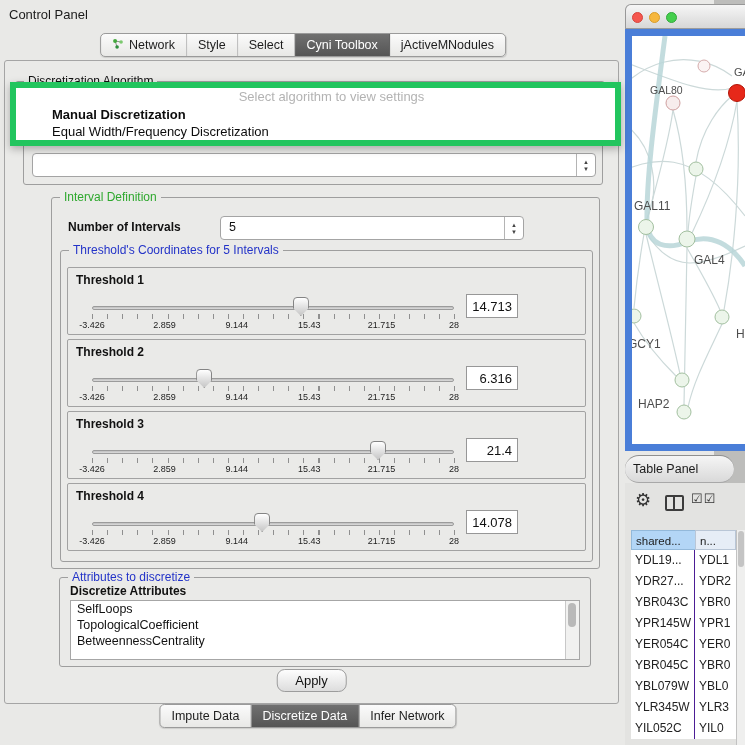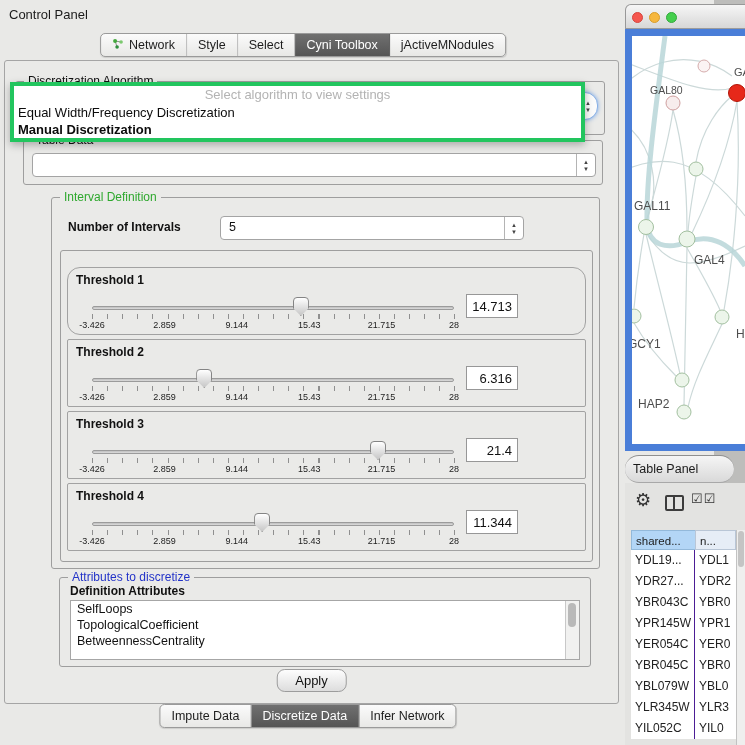--- a/index.html
+++ b/index.html
@@ -40,21 +40,21 @@
   .combo .combo-text{display:block;line-height:20px;padding-left:8px;overflow:hidden;white-space:nowrap;}
   .stepper{position:absolute;right:0;top:0;bottom:0;width:18px;border-left:1px solid #b4b4b4;
     display:flex;flex-direction:column;align-items:center;justify-content:center;gap:1px;color:#444;}
   .stepper span{font-size:6px;line-height:6px;}
 
   
   .algo-combo{position:absolute;left:8px;top:10px;width:572px;height:26px;background:#fbfbfb;
     border:1px solid #89b1e6;border-radius:13px;box-shadow:0 0 4px #7aa8e8;}
 
   .popup{position:absolute;left:10px;top:82px;width:567px;background:#fff;
-    border:4px solid #22c55e;box-shadow:0 3px 8px rgba(0,0,0,.28);z-index:20;}
+    border:6px solid #22c55e;box-shadow:0 3px 8px rgba(0,0,0,.28);z-index:20;padding-left:32px;}
   .popup-placeholder{height:18px;line-height:18px;text-align:center;color:#b3b3b3;font-size:13px;}
   .popup-item{height:17px;line-height:17px;padding-left:4px;font-size:13px;color:#0c0c0c;white-space:nowrap;}
   .popup-item.bold{font-weight:bold;}
 
   .bold-label{position:absolute;font-size:12px;font-weight:bold;color:#111;white-space:nowrap;}
 
   
   .thr-panel{position:absolute;left:6px;width:517px;height:66px;border:1px solid #a2a2a2;
     border-radius:2px;background:#eaeae8;}
   .slider-zone{position:absolute;left:24px;top:0;width:362px;height:66px;}
@@ -180,22 +180,23 @@
       <span class="bold-label" style="left:16px;top:22px;">Number of Intervals</span>
       <div class="combo" style="left:168px;top:18px;width:302px;height:22px;">
         <span class="combo-text">5</span>
         <div class="stepper">
             <span>▲</span>
             <span>▼</span>
           </div>
       </div>
 
       <div class="group" style="left:8px;top:52px;width:531px;height:310px;">
-
-        <div class="thr-panel" style="top:16px;border-radius:13px;">
+        <span class="group-label blue">Threshold's Coordinates for 5 Intervals</span>
+
+        <div class="thr-panel" style="top:16px;">
           <span class="bold-label" style="left:8px;top:5px;">Threshold 1</span>
           <div class="slider-zone">
             <div class="track"></div>
             <div class="ticks"></div>
             <div class="thumb" style="left: 57.7%;"></div>
             <span class="tl tl0">-3.426</span>
             <span class="tl tl1">2.859</span>
             <span class="tl tl2">9.144</span>
             <span class="tl tl3">15.43</span>
             <span class="tl tl4">21.715</span>
@@ -242,28 +243,28 @@
             <div class="track"></div>
             <div class="ticks"></div>
             <div class="thumb" style="left: 47%;"></div>
             <span class="tl tl0">-3.426</span>
             <span class="tl tl1">2.859</span>
             <span class="tl tl2">9.144</span>
             <span class="tl tl3">15.43</span>
             <span class="tl tl4">21.715</span>
             <span class="tl tl5">28</span>
           </div>
-          <div class="value-field">11.344</div>
+          <div class="value-field">14.078</div>
         </div>
       </div>
     </div>
 
     <div class="group" style="left:54px;top:516px;width:530px;height:88px;">
       <span class="group-label blue">Attributes to discretize</span>
-      <span class="bold-label" style="left:10px;top:6px;">Definition Attributes</span>
+      <span class="bold-label" style="left:10px;top:6px;">Discretize Attributes</span>
       <div class="listbox">
         <div class="list-item">SelfLoops</div>
         <div class="list-item">TopologicalCoefficient</div>
         <div class="list-item">BetweennessCentrality</div>
         <div class="vscroll">
             <div class="vthumb"></div>
           </div>
       </div>
     </div>
 
@@ -277,22 +278,22 @@
     <div class="tab selected">
         <span>Discretize Data</span>
       </div>
     <div class="tab">
         <span>Infer Network</span>
       </div>
   </div>
 
   <div class="popup">
     <div class="popup-placeholder">Select algorithm to view settings</div>
+    <div class="popup-item bold">Manual Discretization</div>
     <div class="popup-item">Equal Width/Frequency Discretization</div>
-    <div class="popup-item bold">Manual Discretization</div>
   </div>
 </div>
 
 <div class="net-window">
   <div class="net-titlebar">
     <div class="light red"></div>
     <div class="light yellow"></div>
     <div class="light green"></div>
   </div>
   <div class="net-frame">

